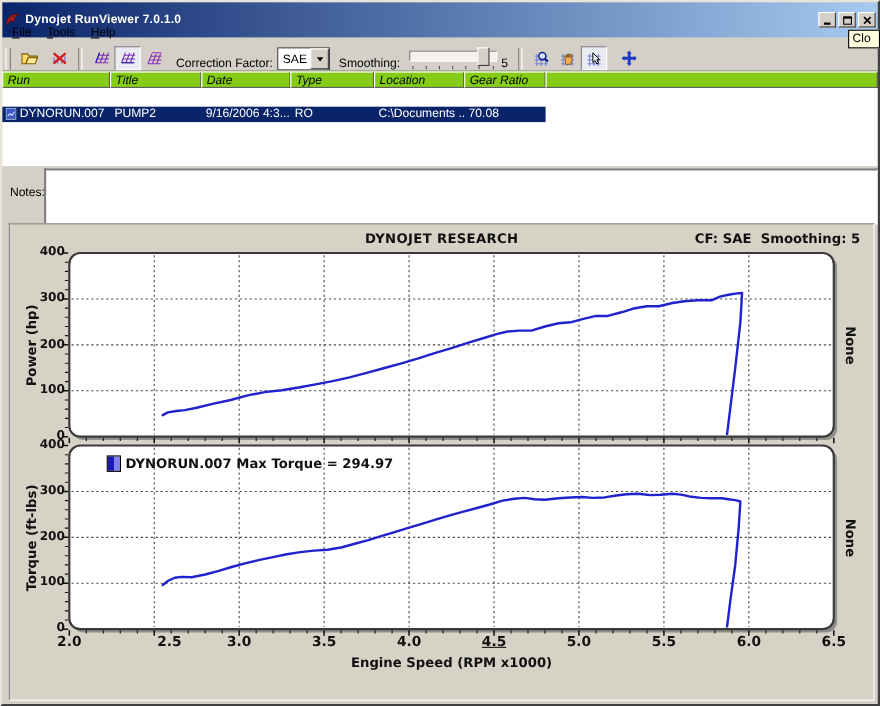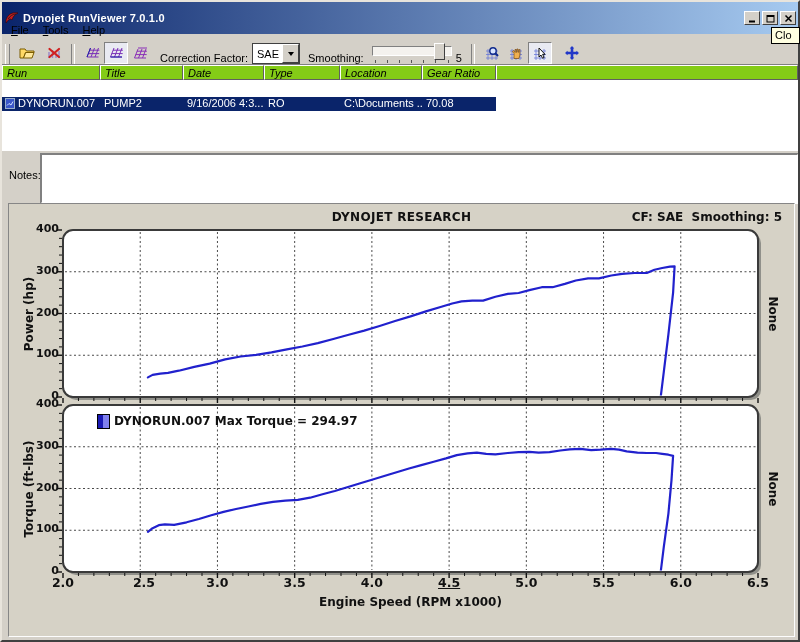--- a/index.html
+++ b/index.html
@@ -446,21 +446,21 @@
         <span class="ytick" style="top: 59.75px;">300</span>
         <span class="ytick" style="top: 18px;">400</span>
         <span class="ytick" style="top: 360px;">0</span>
         <span class="ytick" style="top: 318.25px;">100</span>
         <span class="ytick" style="top: 276.5px;">200</span>
         <span class="ytick" style="top: 234.75px;">300</span>
         <span class="ytick" style="top: 193px;">400</span>
       </div>
     <div id="x-labels" style="position:absolute;inset:0;pointer-events:none">
         <span class="xtick" style="left: 38px;">2.0</span>
-        <span class="xtick" style="left: 119px;">2.5</span>
+        <span class="xtick" style="left: 129px;">2.5</span>
         <span class="xtick" style="left: 192.444px;">3.0</span>
         <span class="xtick" style="left: 269.667px;">3.5</span>
         <span class="xtick" style="left: 346.889px;">4.0</span>
         <span class="xtick" style="left: 424.111px; text-decoration: underline;">4.5</span>
         <span class="xtick" style="left: 501.333px;">5.0</span>
         <span class="xtick" style="left: 578.556px;">5.5</span>
         <span class="xtick" style="left: 655.778px;">6.0</span>
         <span class="xtick" style="left: 733px;">6.5</span>
       </div>
 

